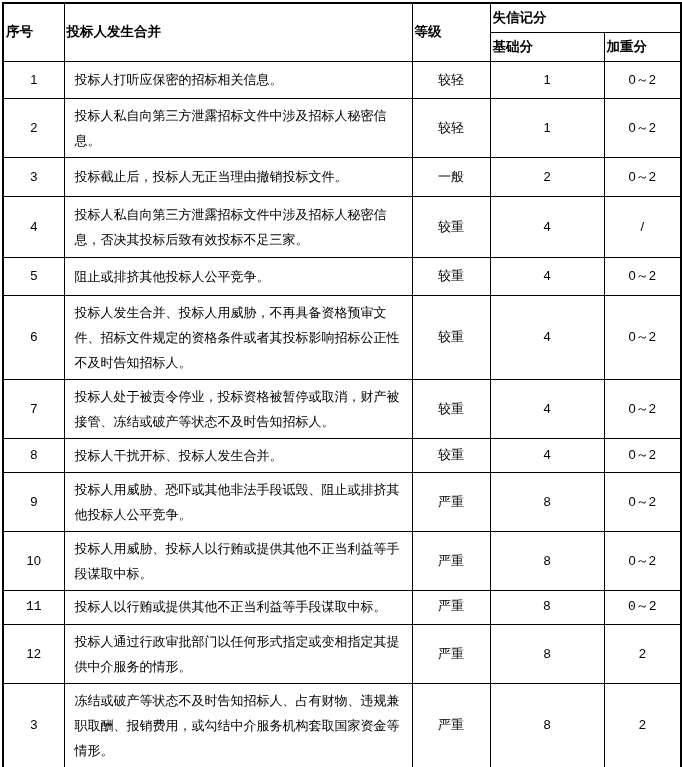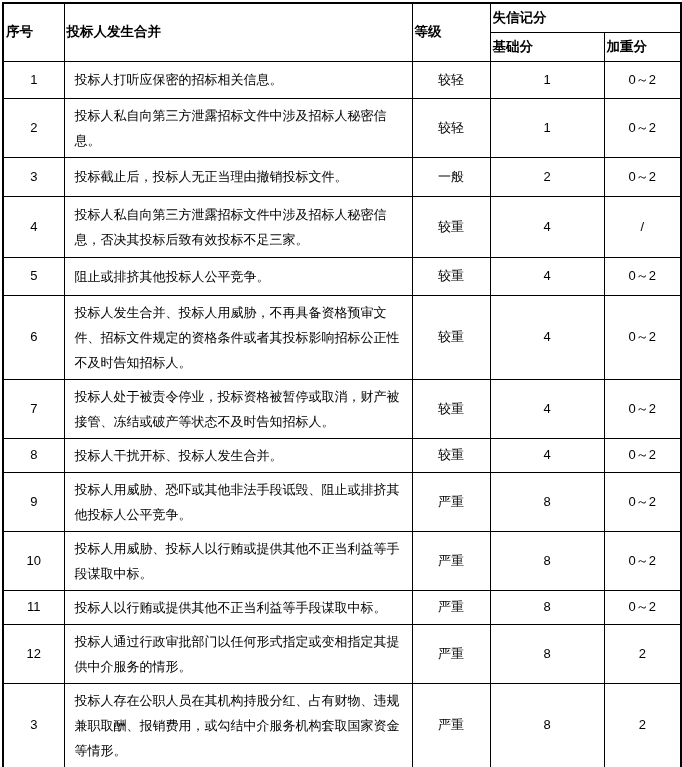--- a/index.html
+++ b/index.html
@@ -54,21 +54,21 @@
   
   tr.h37 { height: 37px; }
   tr.h39 { height: 39px; }
   tr.h61 { height: 61px; }
   tr.h38 { height: 38px; }
   tr.h77 { height: 77px; }
   tr.h58 { height: 58px; }
   tr.h26 { height: 26px; }
   tr.h51 { height: 51px; }
   tr.h52 { height: 52px; }
-  tr.h28 { height: 28px; }
+  tr.h28 { height: 28px; font-family: Liberation Mono, monospace; }
   tr.h50 { height: 50px; }
   tr.h75 { height: 75px; }
 </style>
 </head>
 <body>
 
 <table class="score-table">
   <colgroup>
     <col style="width:61px">
     <col style="width:348px">
@@ -168,20 +168,20 @@
     </tr>
     <tr class="h50">
       <td class="c">12</td>
       <td class="desc">投标人通过行政审批部门以任何形式指定或变相指定其提供中介服务的情形。</td>
       <td class="c">严重</td>
       <td class="c">8</td>
       <td class="c">2</td>
     </tr>
     <tr class="h75">
       <td class="c">3</td>
-      <td class="desc">投标人存在公职人员在其机构持股分红、占有财物、违规兼职取酬、报销费用，或勾结中介服务机构套取国家资金等情形。</td>
+      <td class="desc">冻结或破产等状态不及时告知招标人、占有财物、违规兼职取酬、报销费用，或勾结中介服务机构套取国家资金等情形。</td>
       <td class="c">严重</td>
       <td class="c">8</td>
       <td class="c">2</td>
     </tr>
 
   </tbody>
 </table>
 
 </body></html>

